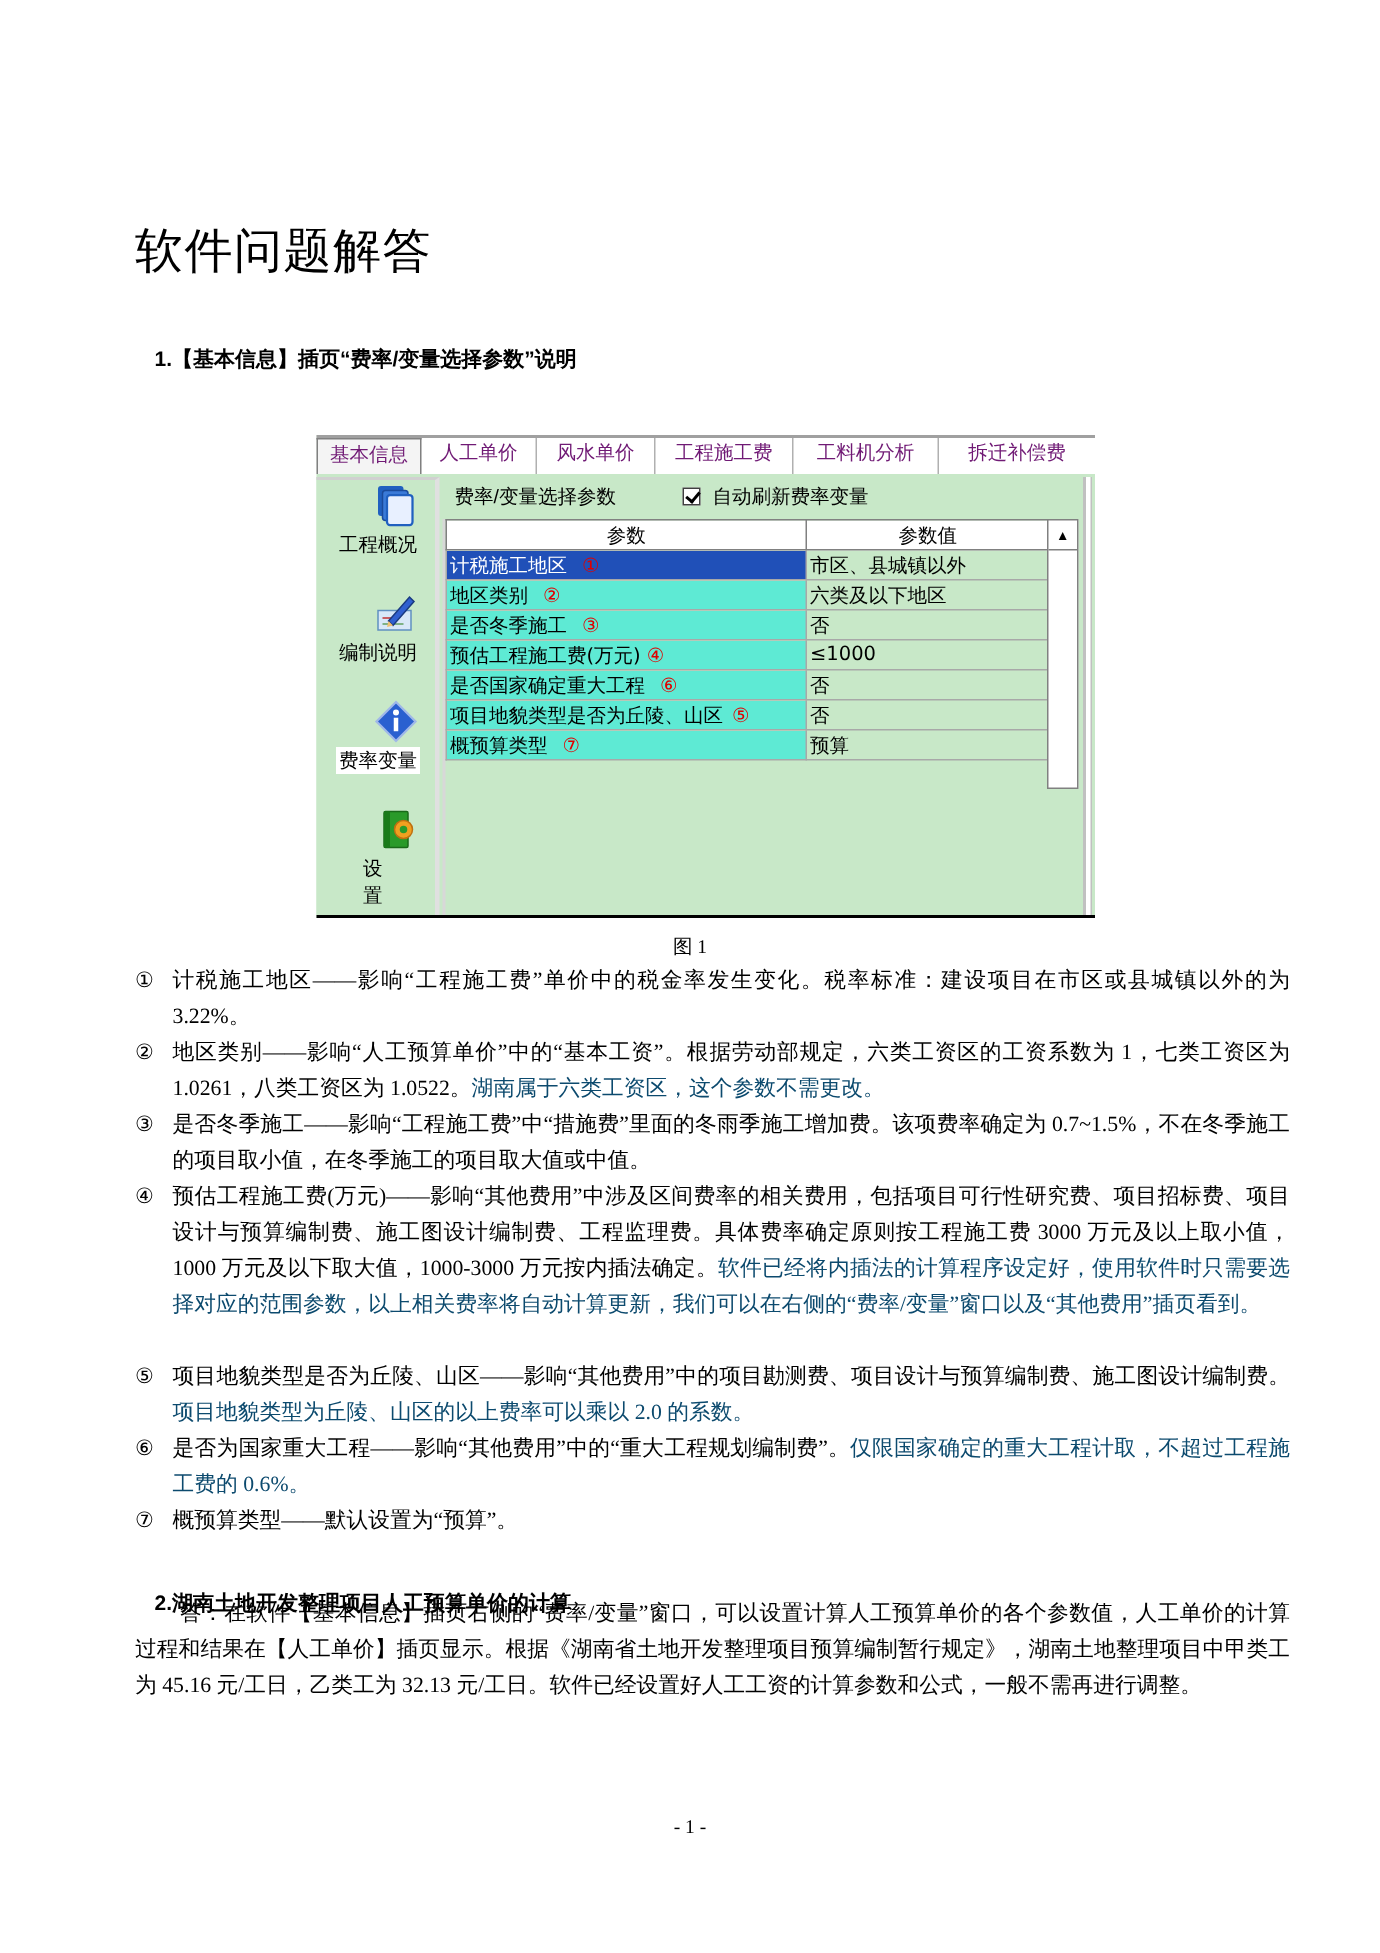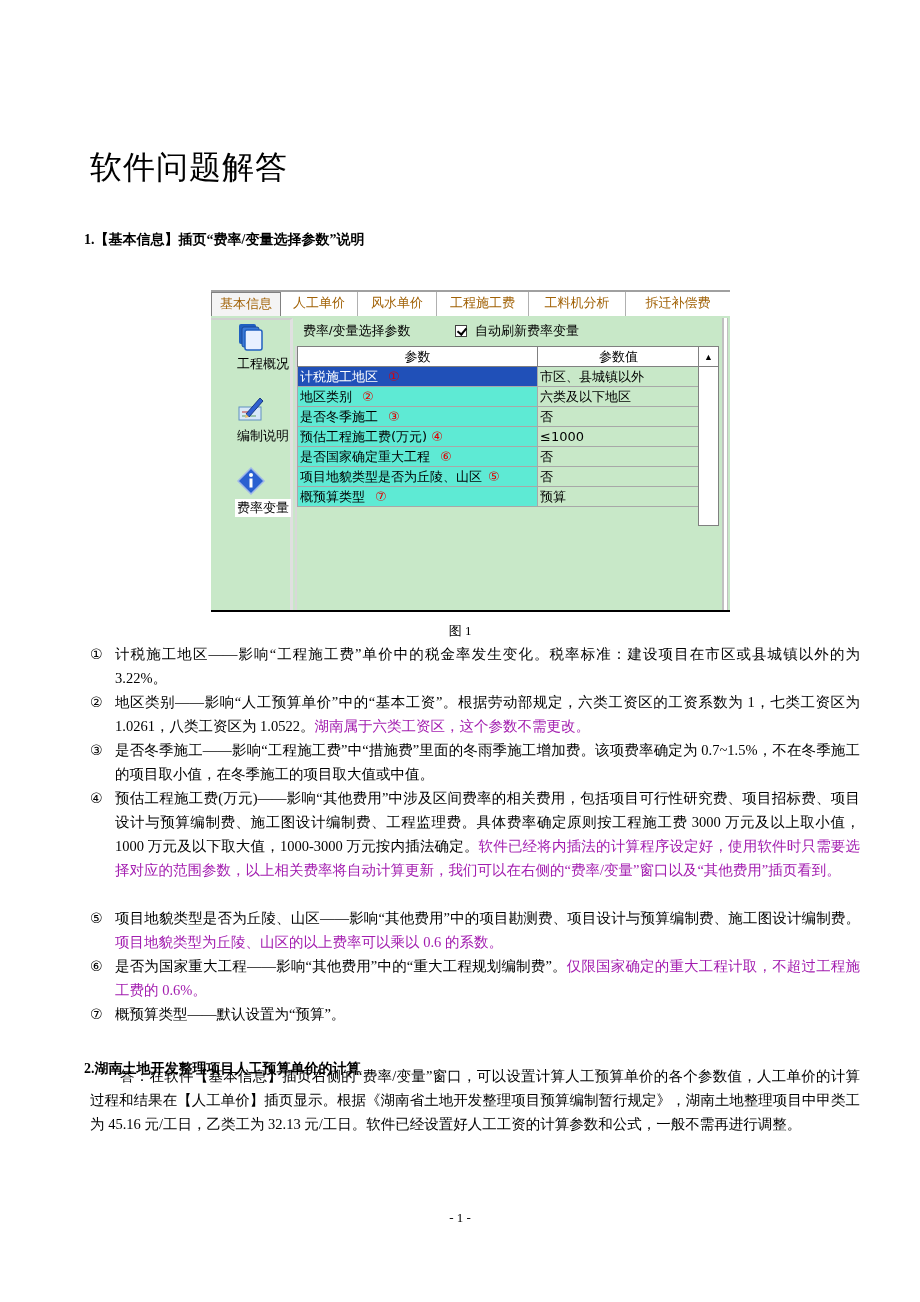--- a/index.html
+++ b/index.html
@@ -1,30 +1,30 @@
 <!DOCTYPE html>
 <html><head>
 <meta charset="utf-8">
 <style>
   * { box-sizing: border-box; margin: 0; padding: 0; }
   html, body { width: 920px; height: 1302px; background: #ffffff; }
   body { position: relative; font-family: "Liberation Serif", "DejaVu Serif", serif; color: #000; overflow: hidden; }
 
   .doc-title { position: absolute; left: 90px; top: 146px; font-family: "DejaVu Sans", sans-serif; font-size: 32px; font-weight: normal; letter-spacing: 1px; }
-  .sec-heading { position: absolute; left: 84px; font-family: Liberation Serif, serif; font-size: 14px; font-weight: bold; }
+  .sec-heading { position: absolute; left: 103px; font-family: Liberation Sans, sans-serif; font-size: 14px; font-weight: bold; }
   .sec1 { top: 231px; }
   .sec2 { top: 1060px; }
 
   
   .app { position: absolute; left: 211px; top: 290px; width: 519px; height: 322px; background: #c8e8c8; border-bottom: 2px solid #000; }
   .tabs { position: absolute; left: 0; top: 0; width: 519px; height: 26px; background: #ffffff; border-top: 2px solid #a0a0a0; display: flex; }
-  .tab { height: 24px; font-family: "DejaVu Sans", sans-serif; font-size: 13px; line-height: 22px; text-align: center; border-right: 1px solid #b0b0b0; color: #a16207; cursor: pointer; }
+  .tab { height: 24px; font-family: "DejaVu Sans", sans-serif; font-size: 13px; line-height: 22px; text-align: center; border-right: 1px solid #b0b0b0; color: #701a75; cursor: pointer; }
   .tab.active { border: 1px solid #808080; border-bottom: none; background: #f4f4f4; }
   .side { position: absolute; left: 0; top: 28px; width: 82px; height: 292px; background: #c8e8c8; border-top: 2px solid #d0d0d0; border-right: 3px solid #e0e0e0; }
-  .side-item { position: absolute; left: 0; width: 80px; text-align: right; cursor: pointer; }
+  .side-item { position: absolute; left: 13px; width: 80px; text-align: left; cursor: pointer; }
   .side-item .ico { display: block; width: 30px; height: 30px; margin: 0 auto 2px; }
   .side-item .lbl { font-family: "DejaVu Sans", sans-serif; font-size: 13px; display: inline-block; padding: 0 2px; }
   .side-item .lbl.sel { background: #ffffff; }
   .side-item .lbl.spaced { letter-spacing: 18px; padding-left: 18px; }
 
   .panel-head { position: absolute; left: 92px; top: 32px; font-family: Liberation Sans, sans-serif; font-size: 13px; }
   .auto-refresh { position: absolute; left: 244px; top: 32px; font-family: "DejaVu Sans", sans-serif; font-size: 13px; display: flex; align-items: center; gap: 8px; cursor: pointer; }
   .chk { width: 12px; height: 12px; border: 1px solid #404040; background: #fff; position: relative; }
   .chk::after { content: ""; position: absolute; left: 3px; top: 0px; width: 4px; height: 7px; border-right: 2px solid #000; border-bottom: 2px solid #000; transform: rotate(40deg); }
 
@@ -40,21 +40,21 @@
 
   .vscroll { position: absolute; left: 487px; top: 56px; width: 21px; height: 180px; background: #ffffff; border: 1px solid #808080; }
   .vscroll .up { display: block; width: 19px; height: 20px; border-bottom: 1px solid #808080; text-align: center; font-size: 9px; line-height: 20px; cursor: pointer; }
   .rightedge { position: absolute; left: 511px; top: 28px; width: 6px; height: 292px; border-left: 2px solid #c0c0c0; border-right: 1px solid #c0c0c0; background: #fff; }
 
   .caption { position: absolute; left: 0; width: 920px; top: 622px; text-align: center; font-size: 13px; }
 
   .item { position: absolute; left: 90px; width: 770px; font-size: 14.5px; line-height: 24px; }
   .item .num { position: absolute; left: 0; top: 0; font-family: "DejaVu Sans", sans-serif; font-size: 14px; }
   .item .body { display: block; padding-left: 25px; text-align: justify; }
-  .blue { color: #a21caf; }
+  .blue { color: #0c4a6e; }
 
   .para { position: absolute; left: 90px; width: 770px; top: 1064px; font-size: 14.5px; line-height: 24px; text-indent: 30px; text-align: justify; }
   .pageno { position: absolute; left: 0; width: 920px; top: 1210px; text-align: center; font-size: 13px; }
 </style>
 </head>
 <body>
 
 <h1 class="doc-title">软件问题解答</h1>
 <div class="sec-heading sec1">1.【基本信息】插页“费率/变量选择参数”说明</div>
 
@@ -88,20 +88,29 @@
       <span class="lbl">编制说明</span>
     </div>
     <div class="side-item" style="top:146px">
       <svg class="ico" viewBox="0 0 30 30">
         <path d="M15 2 L28 15 L15 28 L2 15 Z" fill="#2a60d0" stroke="#a0b8e8" stroke-width="1.5"></path>
         <circle cx="15" cy="9" r="2" fill="#fff"></circle>
         <rect x="13.5" y="12.5" width="3" height="9" fill="#fff"></rect>
       </svg>
       <span class="lbl sel">费率变量</span>
     </div>
+    <div class="side-item" style="top:218px">
+      <svg class="ico" viewBox="0 0 30 30">
+        <rect x="7" y="3" width="16" height="24" rx="1" fill="#2a9a2a" stroke="#1a6a1a"></rect>
+        <rect x="7" y="3" width="4" height="24" fill="#1a7a1a"></rect>
+        <circle cx="20" cy="15" r="6" fill="#f0a020" stroke="#c07010"></circle>
+        <circle cx="20" cy="15" r="2.5" fill="#2a9a2a"></circle>
+      </svg>
+      <span class="lbl spaced">设置</span>
+    </div>
   </div>
 
   <div class="panel-head">费率/变量选择参数</div>
   <div class="auto-refresh">
     <span class="chk"></span>
     <span>自动刷新费率变量</span>
   </div>
 
   <div class="grid-wrap">
     <table class="grid">
@@ -175,21 +184,21 @@
 <div class="item" style="top:738px">
   <span class="num">③</span>
   <span class="body"><span>是否冬季施工——影响“工程施工费”中“措施费”里面的冬雨季施工增加费。该项费率确定为 0.7~1.5%，不在冬季施工的项目取小值，在冬季施工的项目取大值或中值。</span><span class="blue"></span></span>
 </div>
 <div class="item" style="top:786px">
   <span class="num">④</span>
   <span class="body"><span>预估工程施工费(万元)——影响“其他费用”中涉及区间费率的相关费用，包括项目可行性研究费、项目招标费、项目设计与预算编制费、施工图设计编制费、工程监理费。具体费率确定原则按工程施工费 3000 万元及以上取小值，1000 万元及以下取大值，1000-3000 万元按内插法确定。</span><span class="blue">软件已经将内插法的计算程序设定好，使用软件时只需要选择对应的范围参数，以上相关费率将自动计算更新，我们可以在右侧的“费率/变量”窗口以及“其他费用”插页看到。</span></span>
 </div>
 <div class="item" style="top:906px">
   <span class="num">⑤</span>
-  <span class="body"><span>项目地貌类型是否为丘陵、山区——影响“其他费用”中的项目勘测费、项目设计与预算编制费、施工图设计编制费。</span><span class="blue">项目地貌类型为丘陵、山区的以上费率可以乘以 0.6 的系数。</span></span>
+  <span class="body"><span>项目地貌类型是否为丘陵、山区——影响“其他费用”中的项目勘测费、项目设计与预算编制费、施工图设计编制费。</span><span class="blue">项目地貌类型为丘陵、山区的以上费率可以乘以 2.0 的系数。</span></span>
 </div>
 <div class="item" style="top:954px">
   <span class="num">⑥</span>
   <span class="body"><span>是否为国家重大工程——影响“其他费用”中的“重大工程规划编制费”。</span><span class="blue">仅限国家确定的重大工程计取，不超过工程施工费的 0.6%。</span></span>
 </div>
 <div class="item" style="top:1002px">
   <span class="num">⑦</span>
   <span class="body"><span>概预算类型——默认设置为“预算”。</span><span class="blue"></span></span>
 </div>
 

